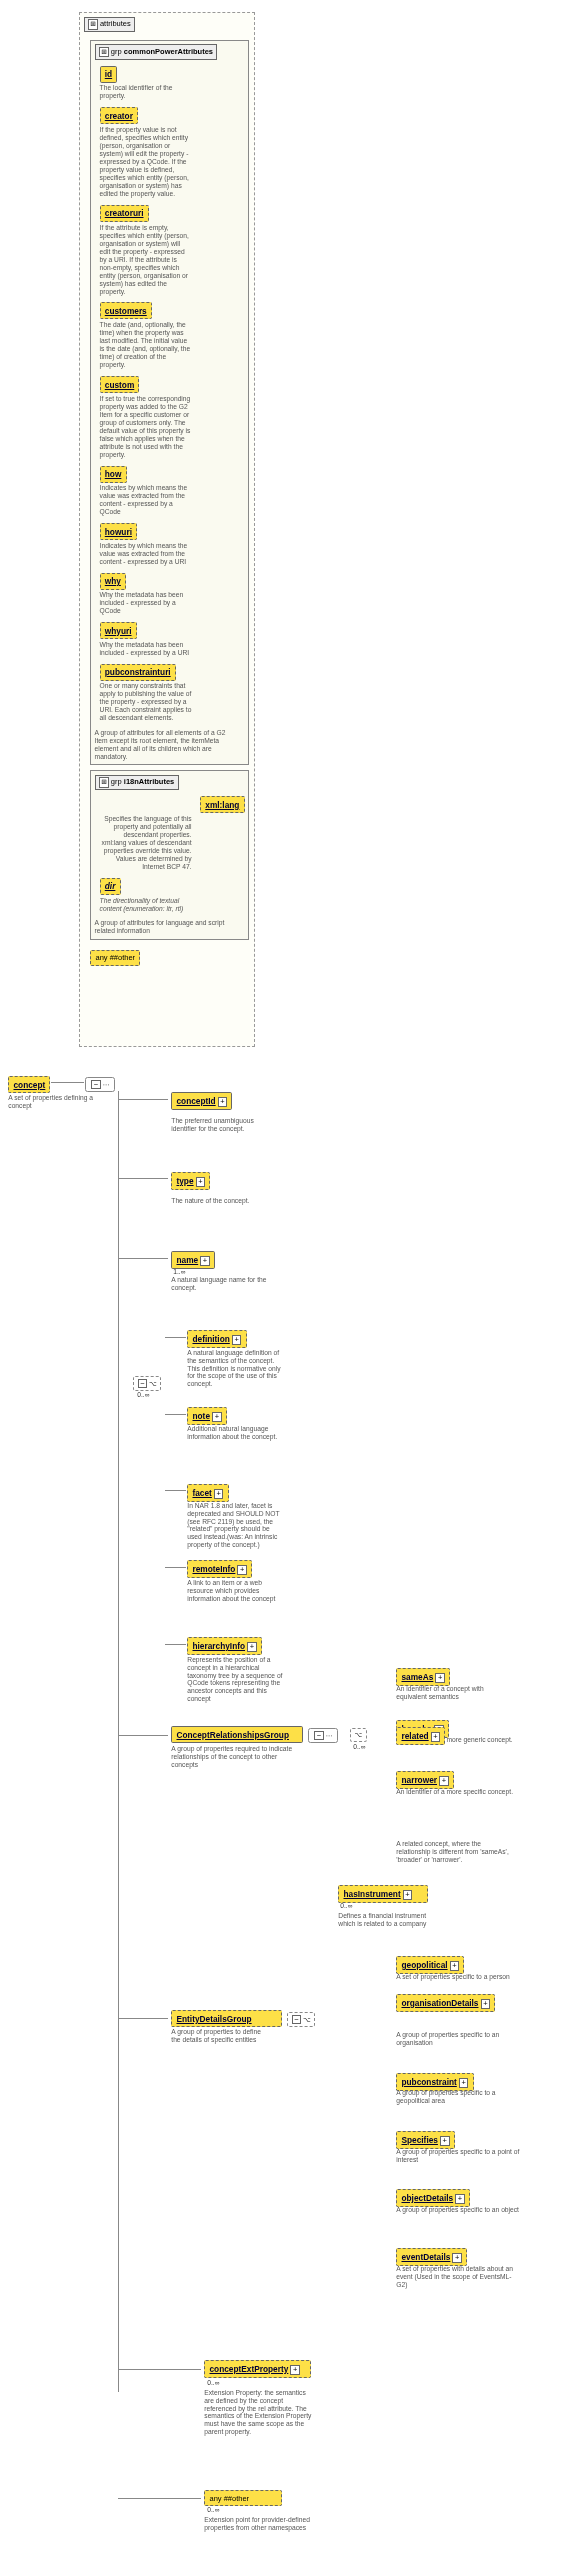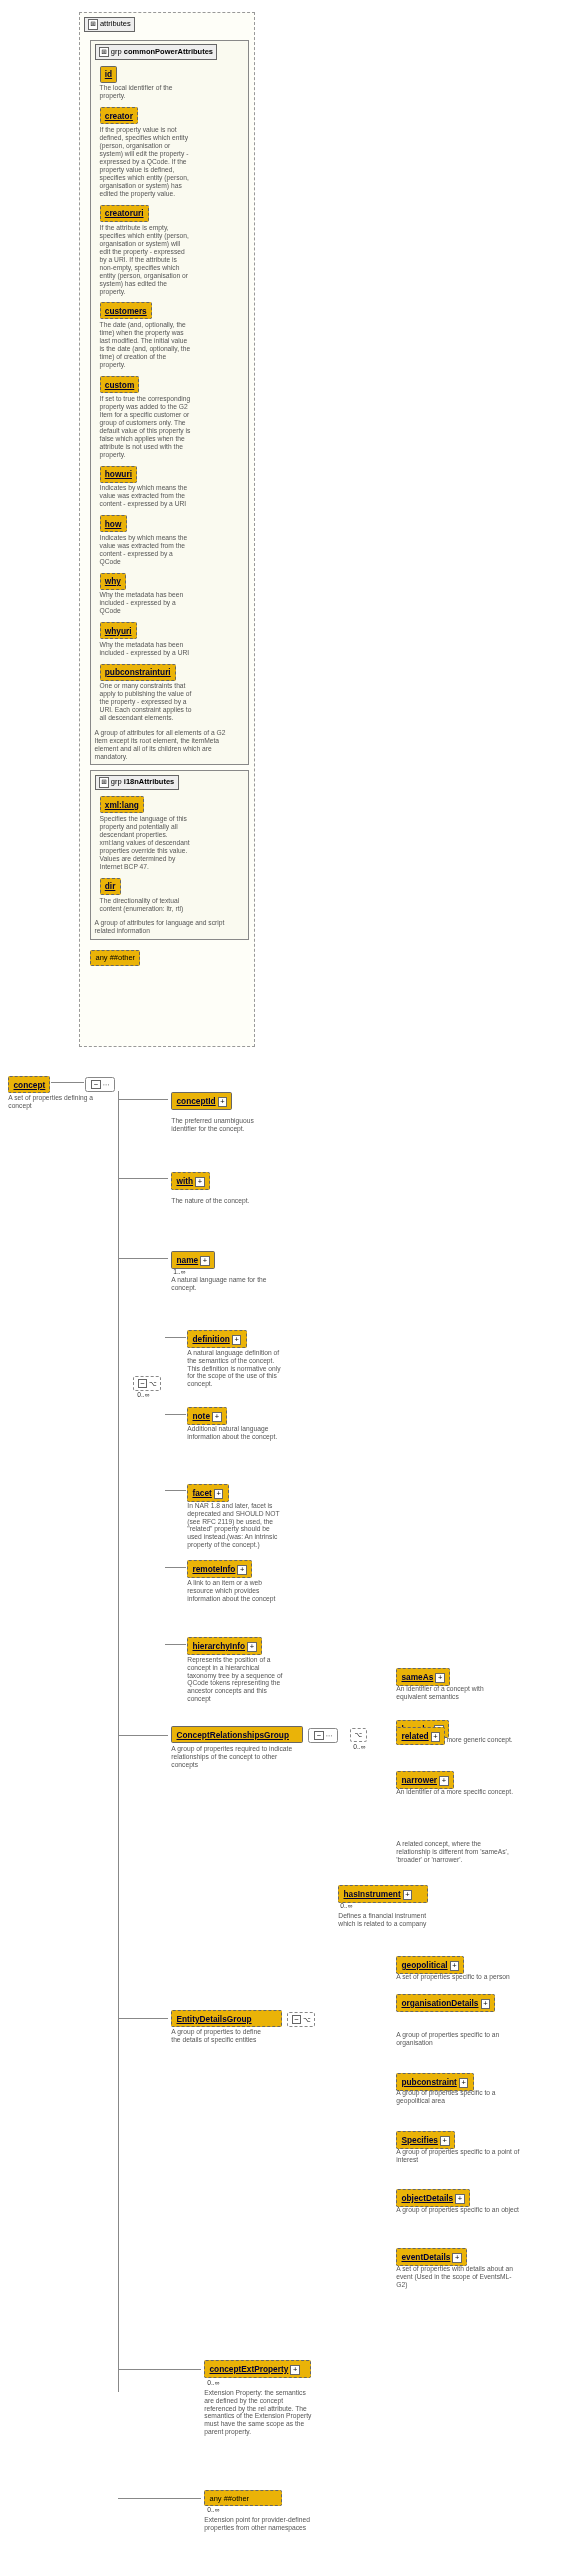--- a/index.html
+++ b/index.html
@@ -1,16 +1,16 @@
 <!DOCTYPE html>
 <html style="font-size:13.3px"><head>
 <meta charset="utf-8">
 <style>
 body{font-family:Arial,sans-serif;font-size:7.5px;background:#fff;margin:0;padding:8.3px;width:548px;color:#000}
-.box{border:0.8px solid #666;background:#eab308;padding:2.5px 4.2px;position:absolute;border-radius:1.7px}
+.box{border:0.8px solid #666;background:#fde047;padding:2.5px 4.2px;position:absolute;border-radius:1.7px}
 .box.dashed{border-style:dashed}
 .title{font-weight:700;font-size:8.3px;text-decoration:underline;color:#003}
 .desc{color:#555;font-size:6.7px;line-height:1.2;margin-top:1.7px;max-width:92px}
 .grp-box{border:0.8px solid #888;background:#fafaf0;padding:3.3px;position:absolute}
 .grp-hdr{border:0.8px solid #666;background:#eee;padding:1.7px 3.3px;display:inline-block;font-size:7.5px;margin-bottom:2.5px}
 .icon{display:inline-block;width:8.3px;height:8.3px;border:0.8px solid #666;text-align:center;font-size:6.7px;line-height:8.3px;background:#fff;margin-right:1.7px}
 .seq-box{border:0.8px solid #888;background:#fff;padding:1.7px 5px;position:absolute;font-size:6.7px;border-radius:2.5px}
 .choice-box{border:0.8px dashed #888;background:#fff;padding:1.7px 3.3px;position:absolute;font-size:6.7px;border-radius:2.5px}
 .card{font-size:6.7px;color:#333;position:absolute}
 .conn{position:absolute;background:#888;height:0.8px}
@@ -37,52 +37,52 @@
 
   
   <div class="grp-box" style="position:relative;margin:5px 0 5px 6.7px;width:150px">
     <div class="grp-hdr"><span class="icon">⊞</span>grp <b>commonPowerAttributes</b></div>
     <div id="cpa-list">
           <div style="margin: 3.3px 0px 6.7px 5px;"><div class="box " style="position:relative;display:inline-block"><span class="title">id</span></div><div class="desc">The local identifier of the property.</div></div>
           <div style="margin: 3.3px 0px 6.7px 5px;"><div class="box dashed" style="position:relative;display:inline-block"><span class="title">creator</span></div><div class="desc">If the property value is not defined, specifies which entity (person, organisation or system) will edit the property - expressed by a QCode. If the property value is defined, specifies which entity (person, organisation or system) has edited the property value.</div></div>
           <div style="margin: 3.3px 0px 6.7px 5px;"><div class="box dashed" style="position:relative;display:inline-block"><span class="title">creatoruri</span></div><div class="desc">If the attribute is empty, specifies which entity (person, organisation or system) will edit the property - expressed by a URI. If the attribute is non-empty, specifies which entity (person, organisation or system) has edited the property.</div></div>
           <div style="margin: 3.3px 0px 6.7px 5px;"><div class="box dashed" style="position:relative;display:inline-block"><span class="title">customers</span></div><div class="desc">The date (and, optionally, the time) when the property was last modified. The initial value is the date (and, optionally, the time) of creation of the property.</div></div>
           <div style="margin: 3.3px 0px 6.7px 5px;"><div class="box dashed" style="position:relative;display:inline-block"><span class="title">custom</span></div><div class="desc">If set to true the corresponding property was added to the G2 Item for a specific customer or group of customers only. The default value of this property is false which applies when the attribute is not used with the property.</div></div>
+          <div style="margin: 3.3px 0px 6.7px 5px;"><div class="box dashed" style="position:relative;display:inline-block"><span class="title">how</span></div><div class="desc">Indicates by which means the value was extracted from the content - expressed by a QCode</div></div>
           <div style="margin: 3.3px 0px 6.7px 5px;"><div class="box dashed" style="position:relative;display:inline-block"><span class="title">howuri</span></div><div class="desc">Indicates by which means the value was extracted from the content - expressed by a URI</div></div>
-          <div style="margin: 3.3px 0px 6.7px 5px;"><div class="box dashed" style="position:relative;display:inline-block"><span class="title">how</span></div><div class="desc">Indicates by which means the value was extracted from the content - expressed by a QCode</div></div>
           <div style="margin: 3.3px 0px 6.7px 5px;"><div class="box dashed" style="position:relative;display:inline-block"><span class="title">why</span></div><div class="desc">Why the metadata has been included - expressed by a QCode</div></div>
           <div style="margin: 3.3px 0px 6.7px 5px;"><div class="box dashed" style="position:relative;display:inline-block"><span class="title">whyuri</span></div><div class="desc">Why the metadata has been included - expressed by a URI</div></div>
           <div style="margin: 3.3px 0px 6.7px 5px;"><div class="box dashed" style="position:relative;display:inline-block"><span class="title">pubconstrainturi</span></div><div class="desc">One or many constraints that apply to publishing the value of the property - expressed by a URI. Each constraint applies to all descendant elements.</div></div>
         </div>
     <div class="desc" style="max-width:133px">A group of attributes for all elements of a G2 Item except its root element, the itemMeta element and all of its children which are mandatory.</div>
   </div>
 
   
   <div class="grp-box" style="position:relative;margin:5px 0 5px 6.7px;width:150px">
     <div class="grp-hdr"><span class="icon">⊞</span>grp <b>i18nAttributes</b></div>
     <div id="i18n-list">
-          <div style="margin: 3.3px 0px 6.7px 5px;"><div class="box dashed" style="position:relative;display:inline-block"><span class="title">xml:lang</span></div><div class="desc">Specifies the language of this property and potentially all descendant properties. xml:lang values of descendant properties override this value. Values are determined by Internet BCP 47.</div></div>
-          <div style="margin: 3.3px 0px 6.7px 5px;"><div class="box dashed" style="position:relative;display:inline-block"><span class="title">dir</span></div><div class="desc">The directionality of textual content (enumeration: ltr, rtl)</div></div>
+          <div style="margin: 3.3px 0px 6.7px 5px; text-align: right;"><div class="box dashed" style="position:relative;display:inline-block"><span class="title">xml:lang</span></div><div class="desc">Specifies the language of this property and potentially all descendant properties. xml:lang values of descendant properties override this value. Values are determined by Internet BCP 47.</div></div>
+          <div style="margin: 3.3px 0px 6.7px 5px; font-style: italic;"><div class="box dashed" style="position:relative;display:inline-block"><span class="title">dir</span></div><div class="desc">The directionality of textual content (enumeration: ltr, rtl)</div></div>
         </div>
     <div class="desc" style="max-width:133px">A group of attributes for language and script related information</div>
   </div>
 
   <div class="box dashed" style="position:relative;margin:5px 0 0 6.7px;display:inline-block">
     <span>any ##other</span>
   </div>
 </div>
 
 <div class="connv" style="left:110px;top:1083px;height:1301px"></div>
 
 <div id="seq-children">
       <div class="conn" style="left:110px;top:1091px;width:50px"></div>
       <div class="box " style="left:163px;top:1084px"><span class="title">conceptId</span> <span class="plus">+</span></div>
       <div class="node-desc" style="left:163px;top:1109px">The preferred unambiguous identifier for the concept.</div>
       <div class="conn" style="left:110px;top:1170px;width:50px"></div>
-      <div class="box dashed" style="left:163px;top:1164px"><span class="title">with</span> <span class="plus">+</span></div>
+      <div class="box dashed" style="left:163px;top:1164px"><span class="title">type</span> <span class="plus">+</span></div>
       <div class="node-desc" style="left:163px;top:1189px">The nature of the concept.</div>
       <div class="conn" style="left:110px;top:1250px;width:50px"></div>
       <div class="box " style="left:163px;top:1243px"><span class="title">name</span> <span class="plus">+</span></div>
       <div class="card" style="left:165px;top:1260px">1..∞</div>
       <div class="node-desc" style="left:163px;top:1268px">A natural language name for the concept.</div>
       <div class="conn" style="left:157px;top:1329px;width:21px"></div>
       <div class="box dashed" style="left:179px;top:1322px"><span class="title">definition</span> <span class="plus">+</span></div>
       <div class="node-desc" style="left:179px;top:1341px">A natural language definition of the semantics of the concept. This definition is normative only for the scope of the use of this concept.</div>
       <div class="conn" style="left:157px;top:1406px;width:21px"></div>
       <div class="box dashed" style="left:179px;top:1399px"><span class="title">note</span> <span class="plus">+</span></div>

